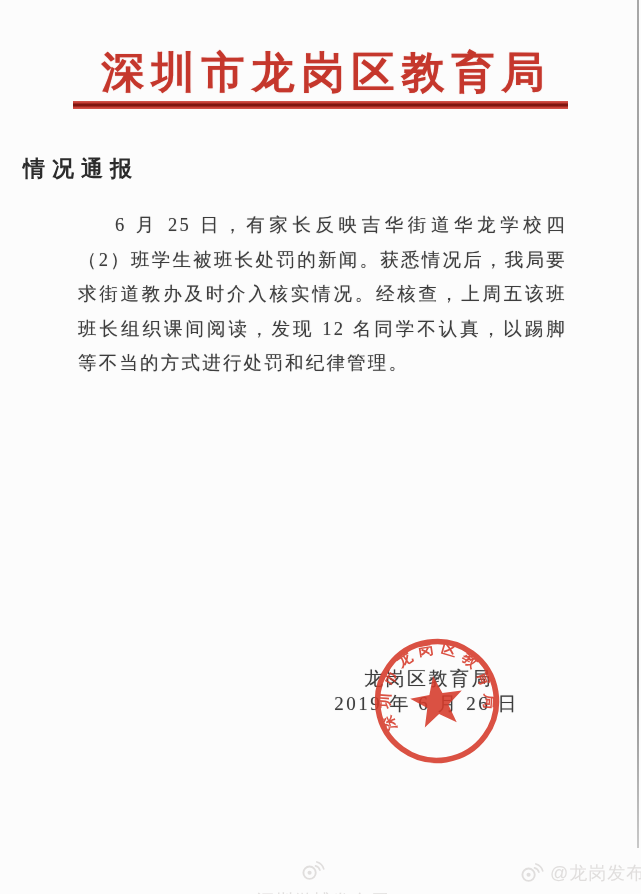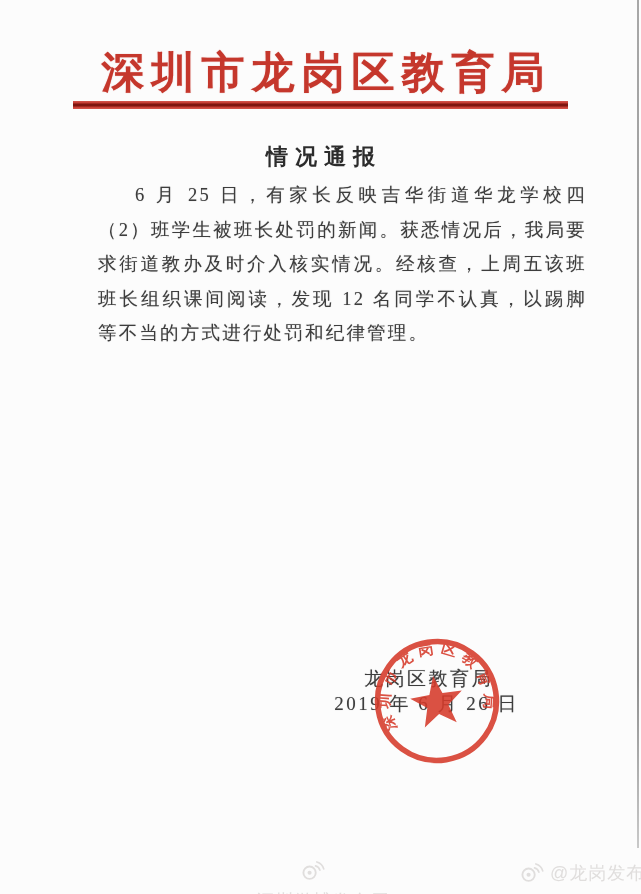--- a/index.html
+++ b/index.html
@@ -25,34 +25,33 @@
     color:var(--header-red);
     text-shadow:0 0 1px rgba(196,48,40,.5);
   }
   .rule {
     position:absolute; top:101px; left:73px; right:73px; height:8px;
     background:linear-gradient(to bottom,
       #d4564d 0px, #c53a30 2px, #7e150f 3px, #7e150f 5px, #c53a30 6px, #d4564d 8px);
   }
   .doc-title {
     position:absolute; top:138px; left:0; right:0;
-    margin:4px; text-align:center;
+    margin:16px; 
     font-family:"Liberation Sans","DejaVu Sans",sans-serif;
     font-size:22px; font-weight:bold;
     letter-spacing:7px; padding-left:7px;
     color:#2c2c2c;
   }
   .body {
-    position:absolute; top:178px; left:78px; width:489px;
+    position:absolute; top:208px; left:78px; width:489px;
     font-size:18.5px; line-height:34.5px;
     letter-spacing:2.2px;
     color:var(--body-text);
     text-align:justify;
     text-shadow:0 0 1px rgba(60,60,60,.35);
-    margin-left:20px;
   }
   .body p { margin:0; text-indent:2em; }
   .sig-line {
     position:absolute; left:0; text-align:right;
     font-size:19px; letter-spacing:2.5px;
     color:var(--body-text);
     text-shadow:0 0 1px rgba(60,60,60,.35);
   }
   .sig-org  { top:666px; width:493px; }
   .sig-date { top:691px; width:519px; }

